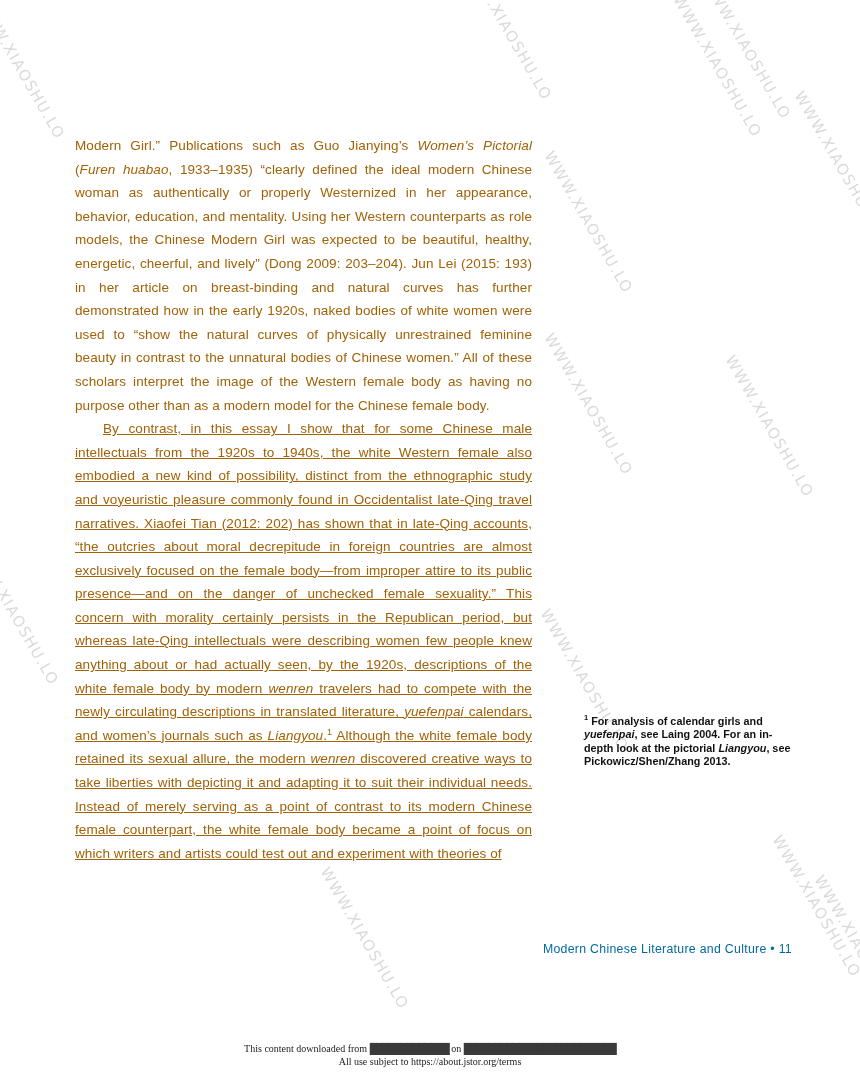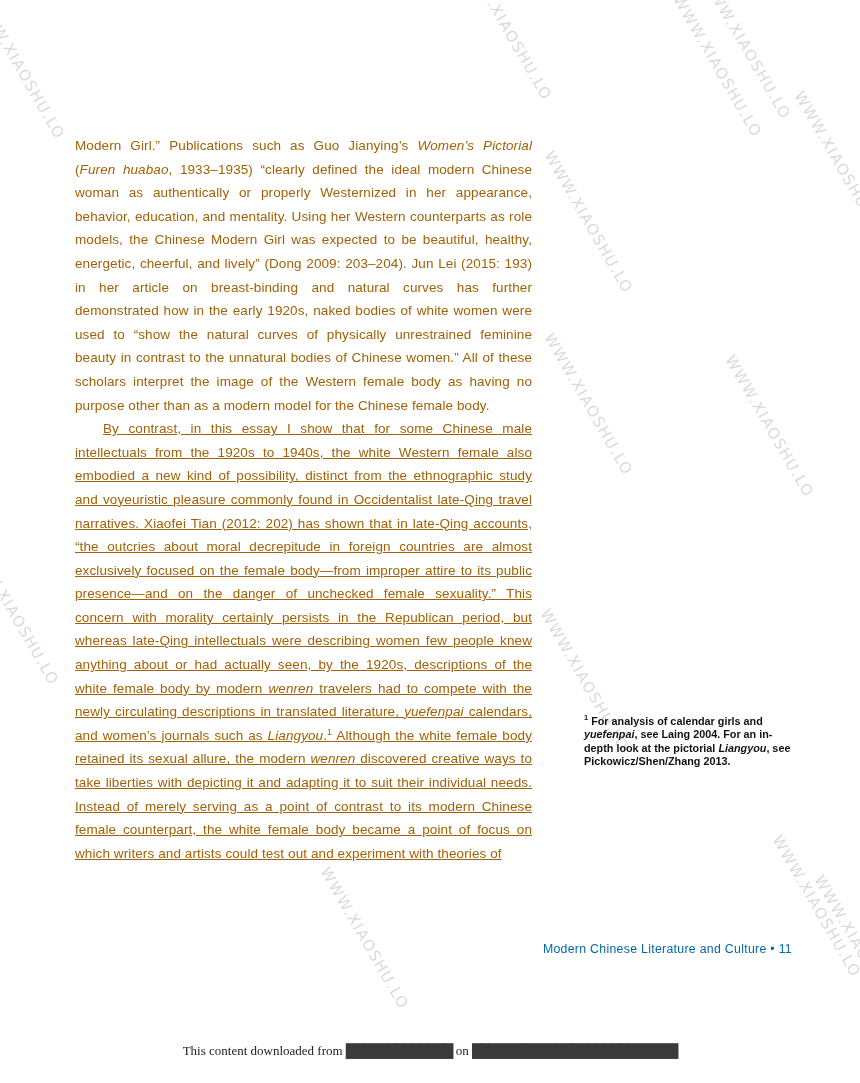--- a/index.html
+++ b/index.html
@@ -47,21 +47,21 @@
   .footnote sup { font-size:7.5px; line-height:0; vertical-align:super; }
 
   .running-footer {
     position:absolute; right:68px; top:902px;
     font-size:12.3px; font-weight:normal; letter-spacing:0.3px; color:#0369a1;margin-top:40px;
   }
 
   .jstor {
     position:absolute; left:0; top:1043px; width:100%;
     text-align:center; font-family:"Liberation Serif",serif;
-    font-size:13px; color:#222;
+    font-size:10px; color:#222;
   }
   .jstor-line2 { margin-top:2px; }
   .redacted { color:#3a3a3a; filter:blur(0.5px); letter-spacing:-1px; }
   .jstor a { color:inherit; text-decoration:none; }
 </style>
 </head>
 <body>
 
 <div class="page">
 
@@ -87,16 +87,17 @@
       <p class="para"><span>Modern Girl.” Publications such as Guo Jianying’s </span><span class="it">Women’s Pictorial</span><span> (</span><span class="it">Furen huabao</span><span>, 1933–1935) “clearly defined the ideal modern Chinese woman as authentically or properly Westernized in her appearance, behavior, education, and mentality. Using her Western counterparts as role models, the Chinese Modern Girl was expected to be beautiful, healthy, energetic, cheerful, and lively” (Dong 2009: 203–204). Jun Lei (2015: 193) in her article on breast-binding and natural curves has further demonstrated how in the early 1920s, naked bodies of white women were used to “show the natural curves of physically unrestrained feminine beauty in contrast to the unnatural bodies of Chinese women.” All of these scholars interpret the image of the Western female body as having no purpose other than as a modern model for the Chinese female body.</span></p>
       <p class="para indent"><span>By contrast, in this essay I show that for some Chinese male intellectuals from the 1920s to 1940s, the white Western female also embodied a new kind of possibility, distinct from the ethnographic study and voyeuristic pleasure commonly found in Occidentalist late-Qing travel narratives. Xiaofei Tian (2012: 202) has shown that in late-Qing accounts, “the outcries about moral decrepitude in foreign countries are almost exclusively focused on the female body—from improper attire to its public presence—and on the danger of unchecked female sexuality.” This concern with morality certainly persists in the Republican period, but whereas late-Qing intellectuals were describing women few people knew anything about or had actually seen, by the 1920s, descriptions of the white female body by modern </span><span class="it">wenren</span><span> travelers had to compete with the newly circulating descriptions in translated literature, </span><span class="it">yuefenpai</span><span> calendars, and women’s journals such as </span><span class="it">Liangyou</span><span>.</span><sup class="fnref">1</sup><span> Although the white female body retained its sexual allure, the modern </span><span class="it">wenren</span><span> discovered creative ways to take liberties with depicting it and adapting it to suit their individual needs. Instead of merely serving as a point of contrast to its modern Chinese female counterpart, the white female body became a point of focus on which writers and artists could test out and experiment with theories of</span></p>
     </main>
 
     <aside class="footnote"><sup>1</sup><span> For analysis of calendar girls and </span><span class="it">yuefenpai</span><span>, see Laing 2004. For an in-depth look at the pictorial </span><span class="it">Liangyou</span><span>, see Pickowicz/Shen/Zhang 2013.</span></aside>
 
     <div class="running-footer">Modern Chinese Literature and Culture • 11</div>
 
     <div class="jstor">
       <div class="jstor-line1"><span>This content downloaded from </span><span class="redacted">█████████████</span><span> on </span><span class="redacted">█████████████████████████</span></div>
+      <div class="jstor-line2"><span>All use subject to </span><a>https://about.jstor.org/terms</a></div>
     </div>
 
   </div>
 </div>
 
 </body></html>

